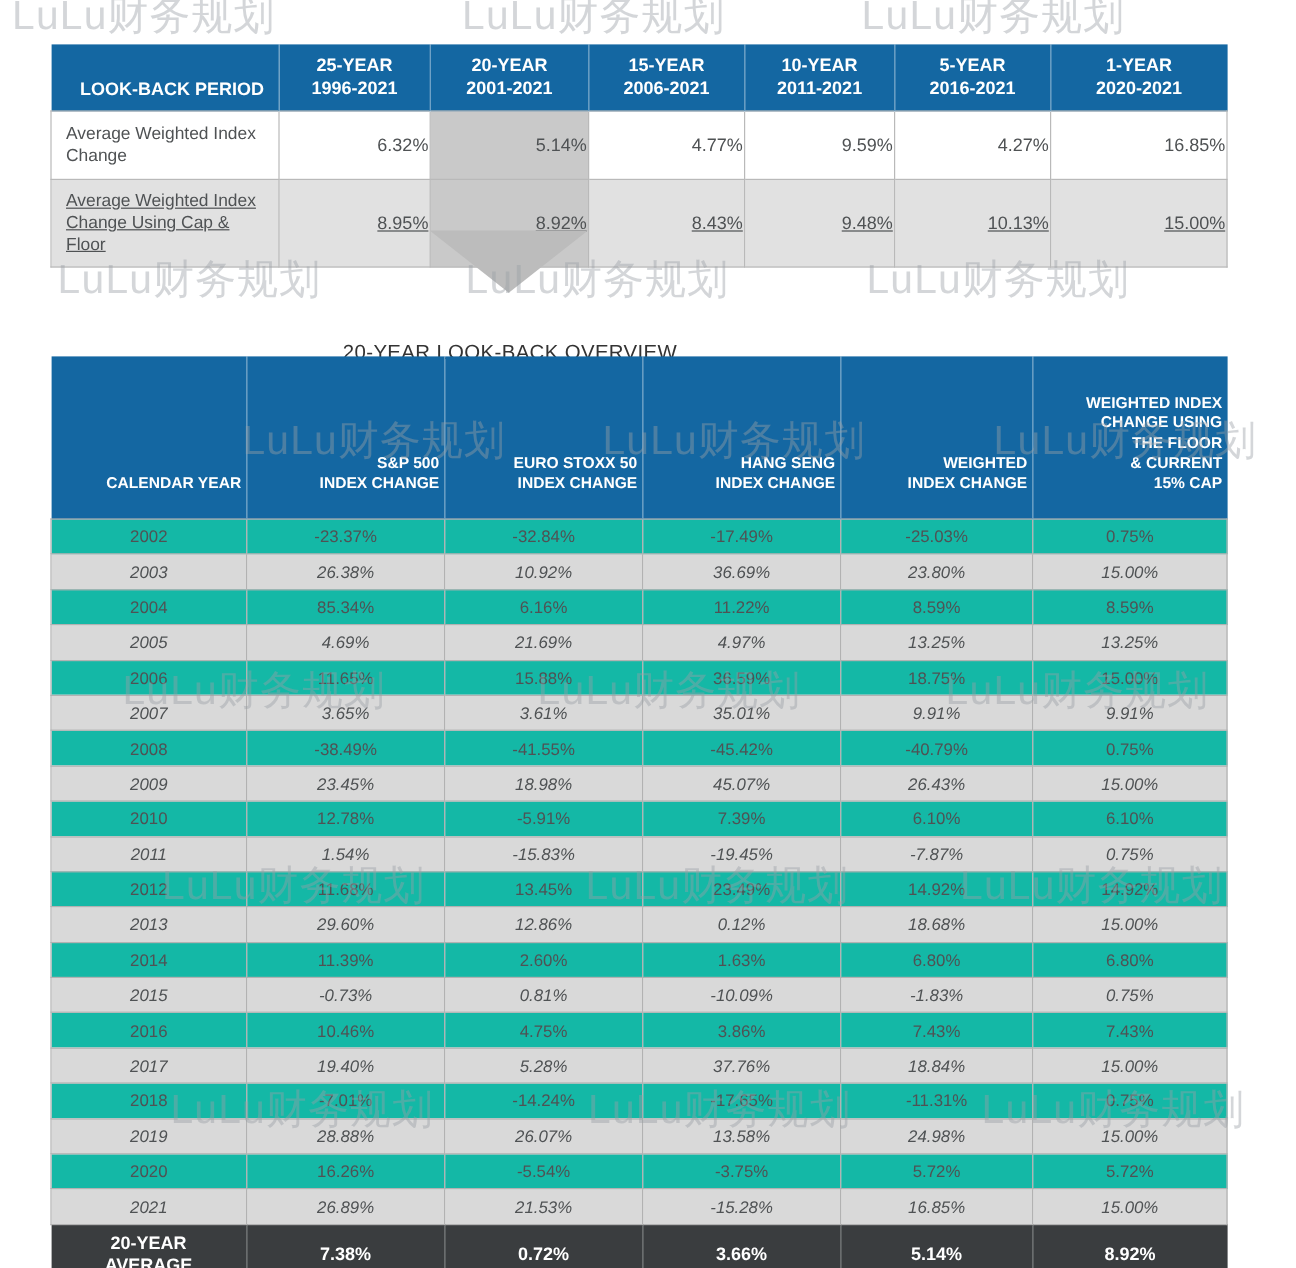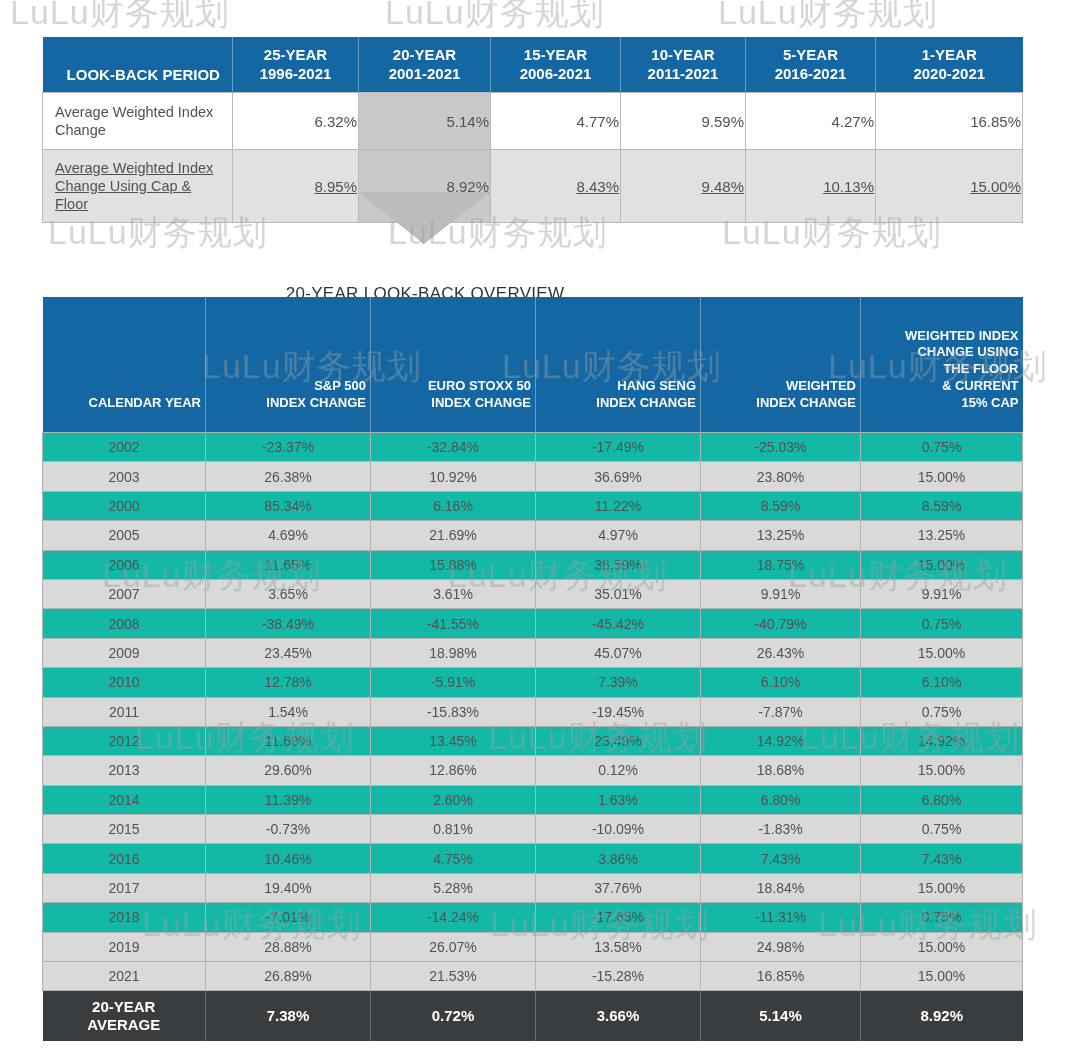--- a/index.html
+++ b/index.html
@@ -93,21 +93,21 @@
     border-left:1px solid rgba(255,255,255,.35);
   }
   #overview th:first-child{border-left:none;}
   #overview td{
     font-size:14px;color:var(--text-gray);
     text-align:center;vertical-align:middle;
     height:26.4px;
     border:1px solid #b2b2b2;
   }
   #overview tr.even td{background:#14b8a6;}
-  #overview tr.odd td{background:var(--overview-row-gray);}
+  #overview tr.odd td{background:var(--overview-row-gray);font-style:italic;}
   #overview tr.total td{
     background:var(--total-dark);
     color:#fff;font-weight:bold;font-size:15px;
     height:48px;line-height:1.2;white-space:pre-line;
     border:none;border-left:1px solid #6a6d6e;
   }
   #overview tr.total td:first-child{border-left:none;}
 </style>
 </head>
 <body>
@@ -203,21 +203,21 @@
       </tr>
       <tr class="odd">
         <td>2003</td>
         <td>26.38%</td>
         <td>10.92%</td>
         <td>36.69%</td>
         <td>23.80%</td>
         <td>15.00%</td>
       </tr>
       <tr class="even">
-        <td>2000</td>
+        <td>2004</td>
         <td>85.34%</td>
         <td>6.16%</td>
         <td>11.22%</td>
         <td>8.59%</td>
         <td>8.59%</td>
       </tr>
       <tr class="odd">
         <td>2005</td>
         <td>4.69%</td>
         <td>21.69%</td>
@@ -329,20 +329,28 @@
         <td>-11.31%</td>
         <td>0.75%</td>
       </tr>
       <tr class="odd">
         <td>2019</td>
         <td>28.88%</td>
         <td>26.07%</td>
         <td>13.58%</td>
         <td>24.98%</td>
         <td>15.00%</td>
+      </tr>
+      <tr class="even">
+        <td>2020</td>
+        <td>16.26%</td>
+        <td>-5.54%</td>
+        <td>-3.75%</td>
+        <td>5.72%</td>
+        <td>5.72%</td>
       </tr>
       <tr class="odd">
         <td>2021</td>
         <td>26.89%</td>
         <td>21.53%</td>
         <td>-15.28%</td>
         <td>16.85%</td>
         <td>15.00%</td>
       </tr>
       <tr class="total">

